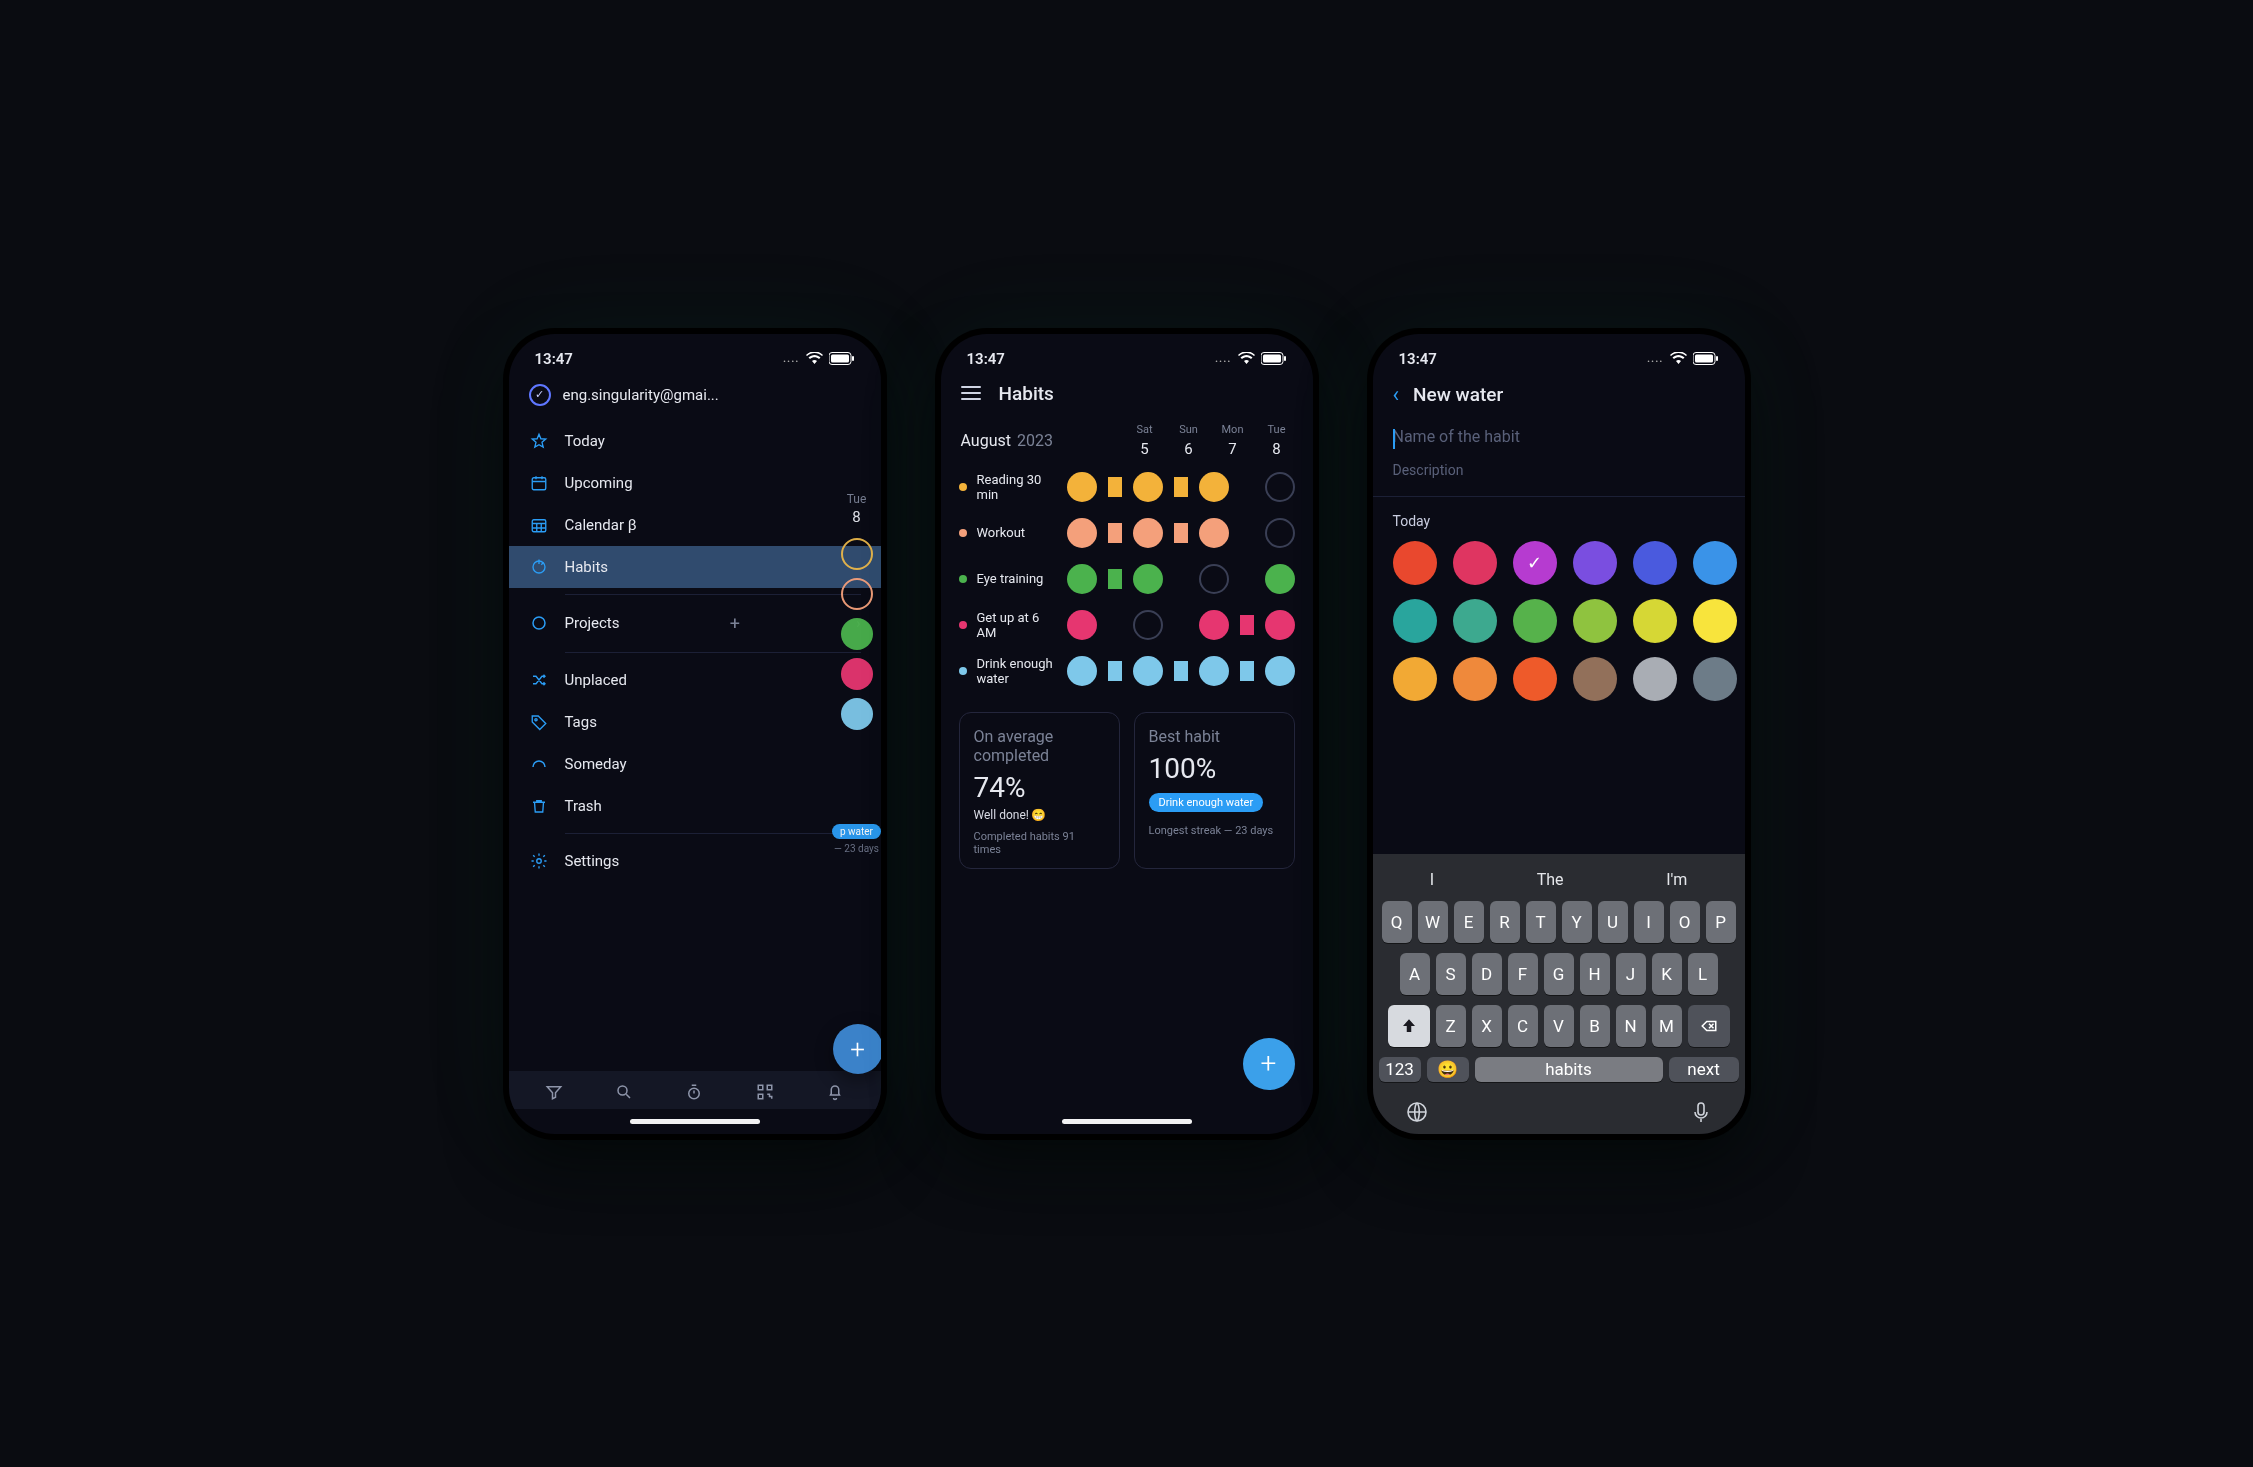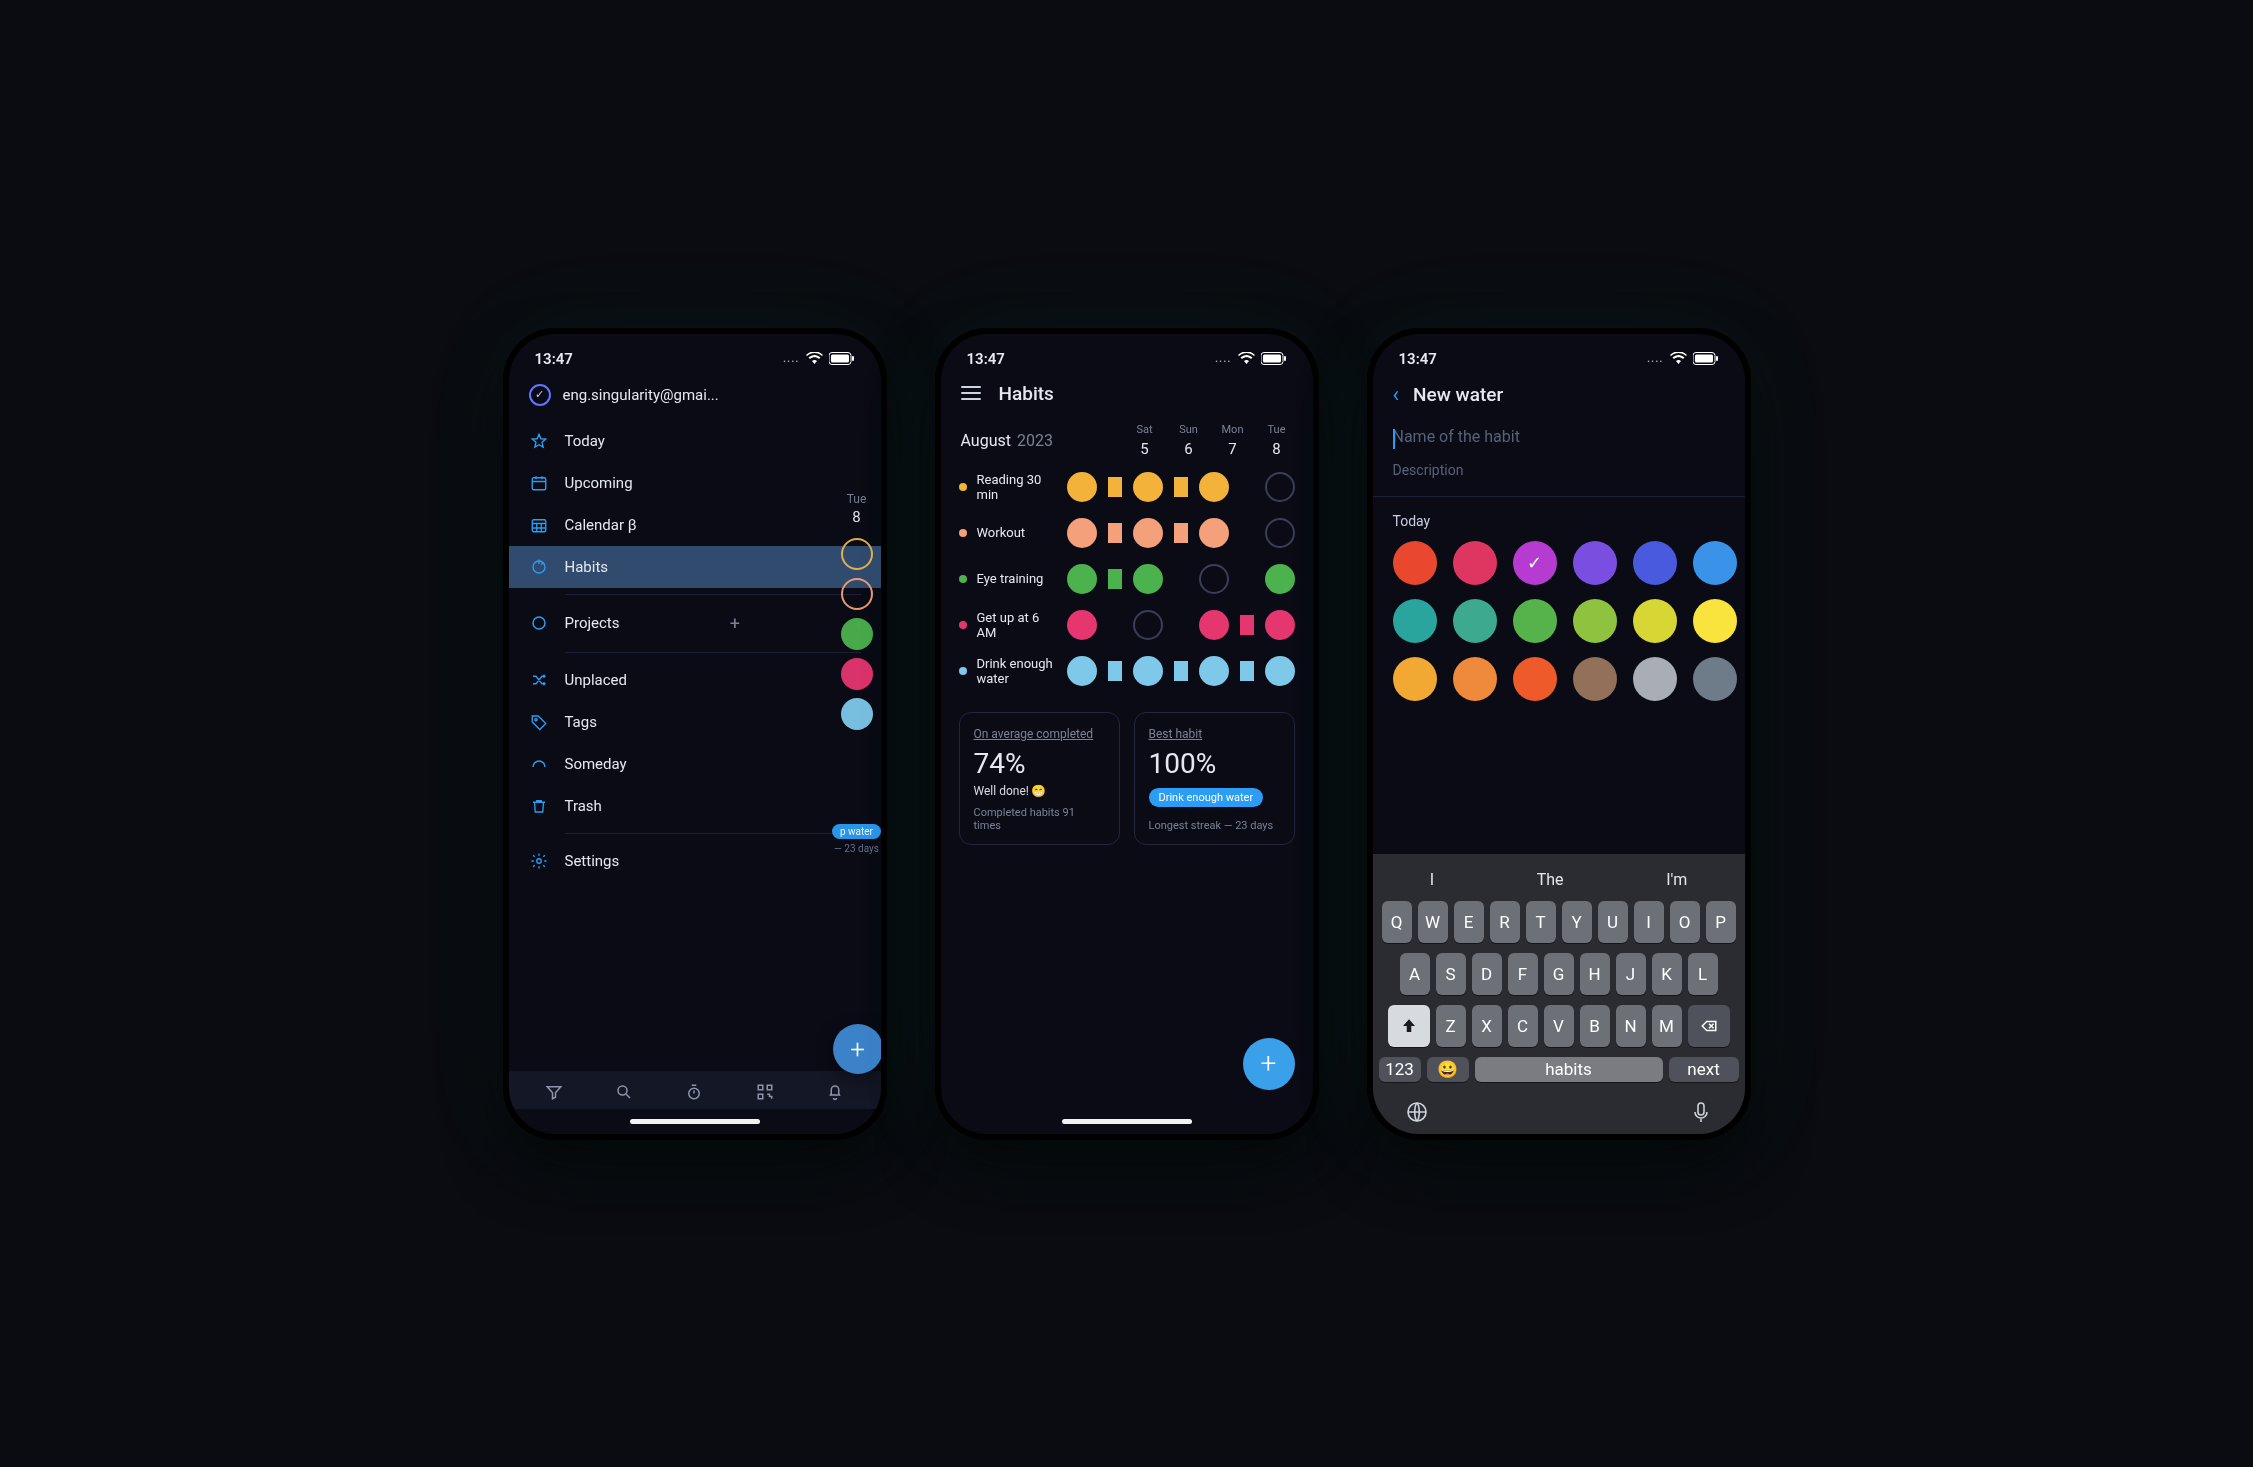--- a/index.html
+++ b/index.html
@@ -85,21 +85,21 @@
 .daycol .dd{font-size:15px;margin-top:4px;}
 .habit-row{display:flex;align-items:center;padding:8px 18px 8px 18px;gap:10px;}
 .dot-legend{width:8px;height:8px;border-radius:50%;flex:0 0 8px;}
 .habit-name{font-size:13px;flex:1;}
 .track{display:flex;gap:12px;align-items:center;position:relative;}
 .cir{width:30px;height:30px;border-radius:50%;border:2px solid #3a3f55;flex:0 0 30px;}
 .cir.fill{border:none;}
 .link{width:14px;height:20px;margin:0 -1px;}
 .stats{display:flex;gap:14px;padding:18px 18px 0 18px;}
 .card{flex:1;background:transparent;border:1px solid var(--border);border-radius:12px;padding:14px 14px 12px 14px;}
-.card .lbl{font-size:12px;color:var(--muted);text-decoration:underline;}
+.card .lbl{font-size:16px;color:var(--muted);}
 .card .big{font-size:28px;margin:6px 0 4px 0;}
 .card .sub{font-size:12px;color:#d9dbe5;}
 .chip{display:inline-block;font-size:11px;background:#2b9df5;color:#fff;border-radius:10px;padding:3px 10px;margin:4px 0;}
 .card .foot{font-size:11px;color:var(--muted);margin-top:8px;}
 .fab2{position:absolute;right:18px;bottom:44px;width:52px;height:52px;border-radius:50%;background:#3ba0ea;color:#fff;display:flex;align-items:center;justify-content:center;font-size:28px;font-weight:300;}
 
 .nh-head{display:flex;align-items:center;gap:14px;padding:10px 20px;}
 .back{color:var(--accent);font-size:22px;}
 .nh-input{width:100%;background:transparent;border:none;outline:none;color:var(--text);font-size:16px;padding:10px 20px;}
 .nh-input::placeholder{color:#596079;}

